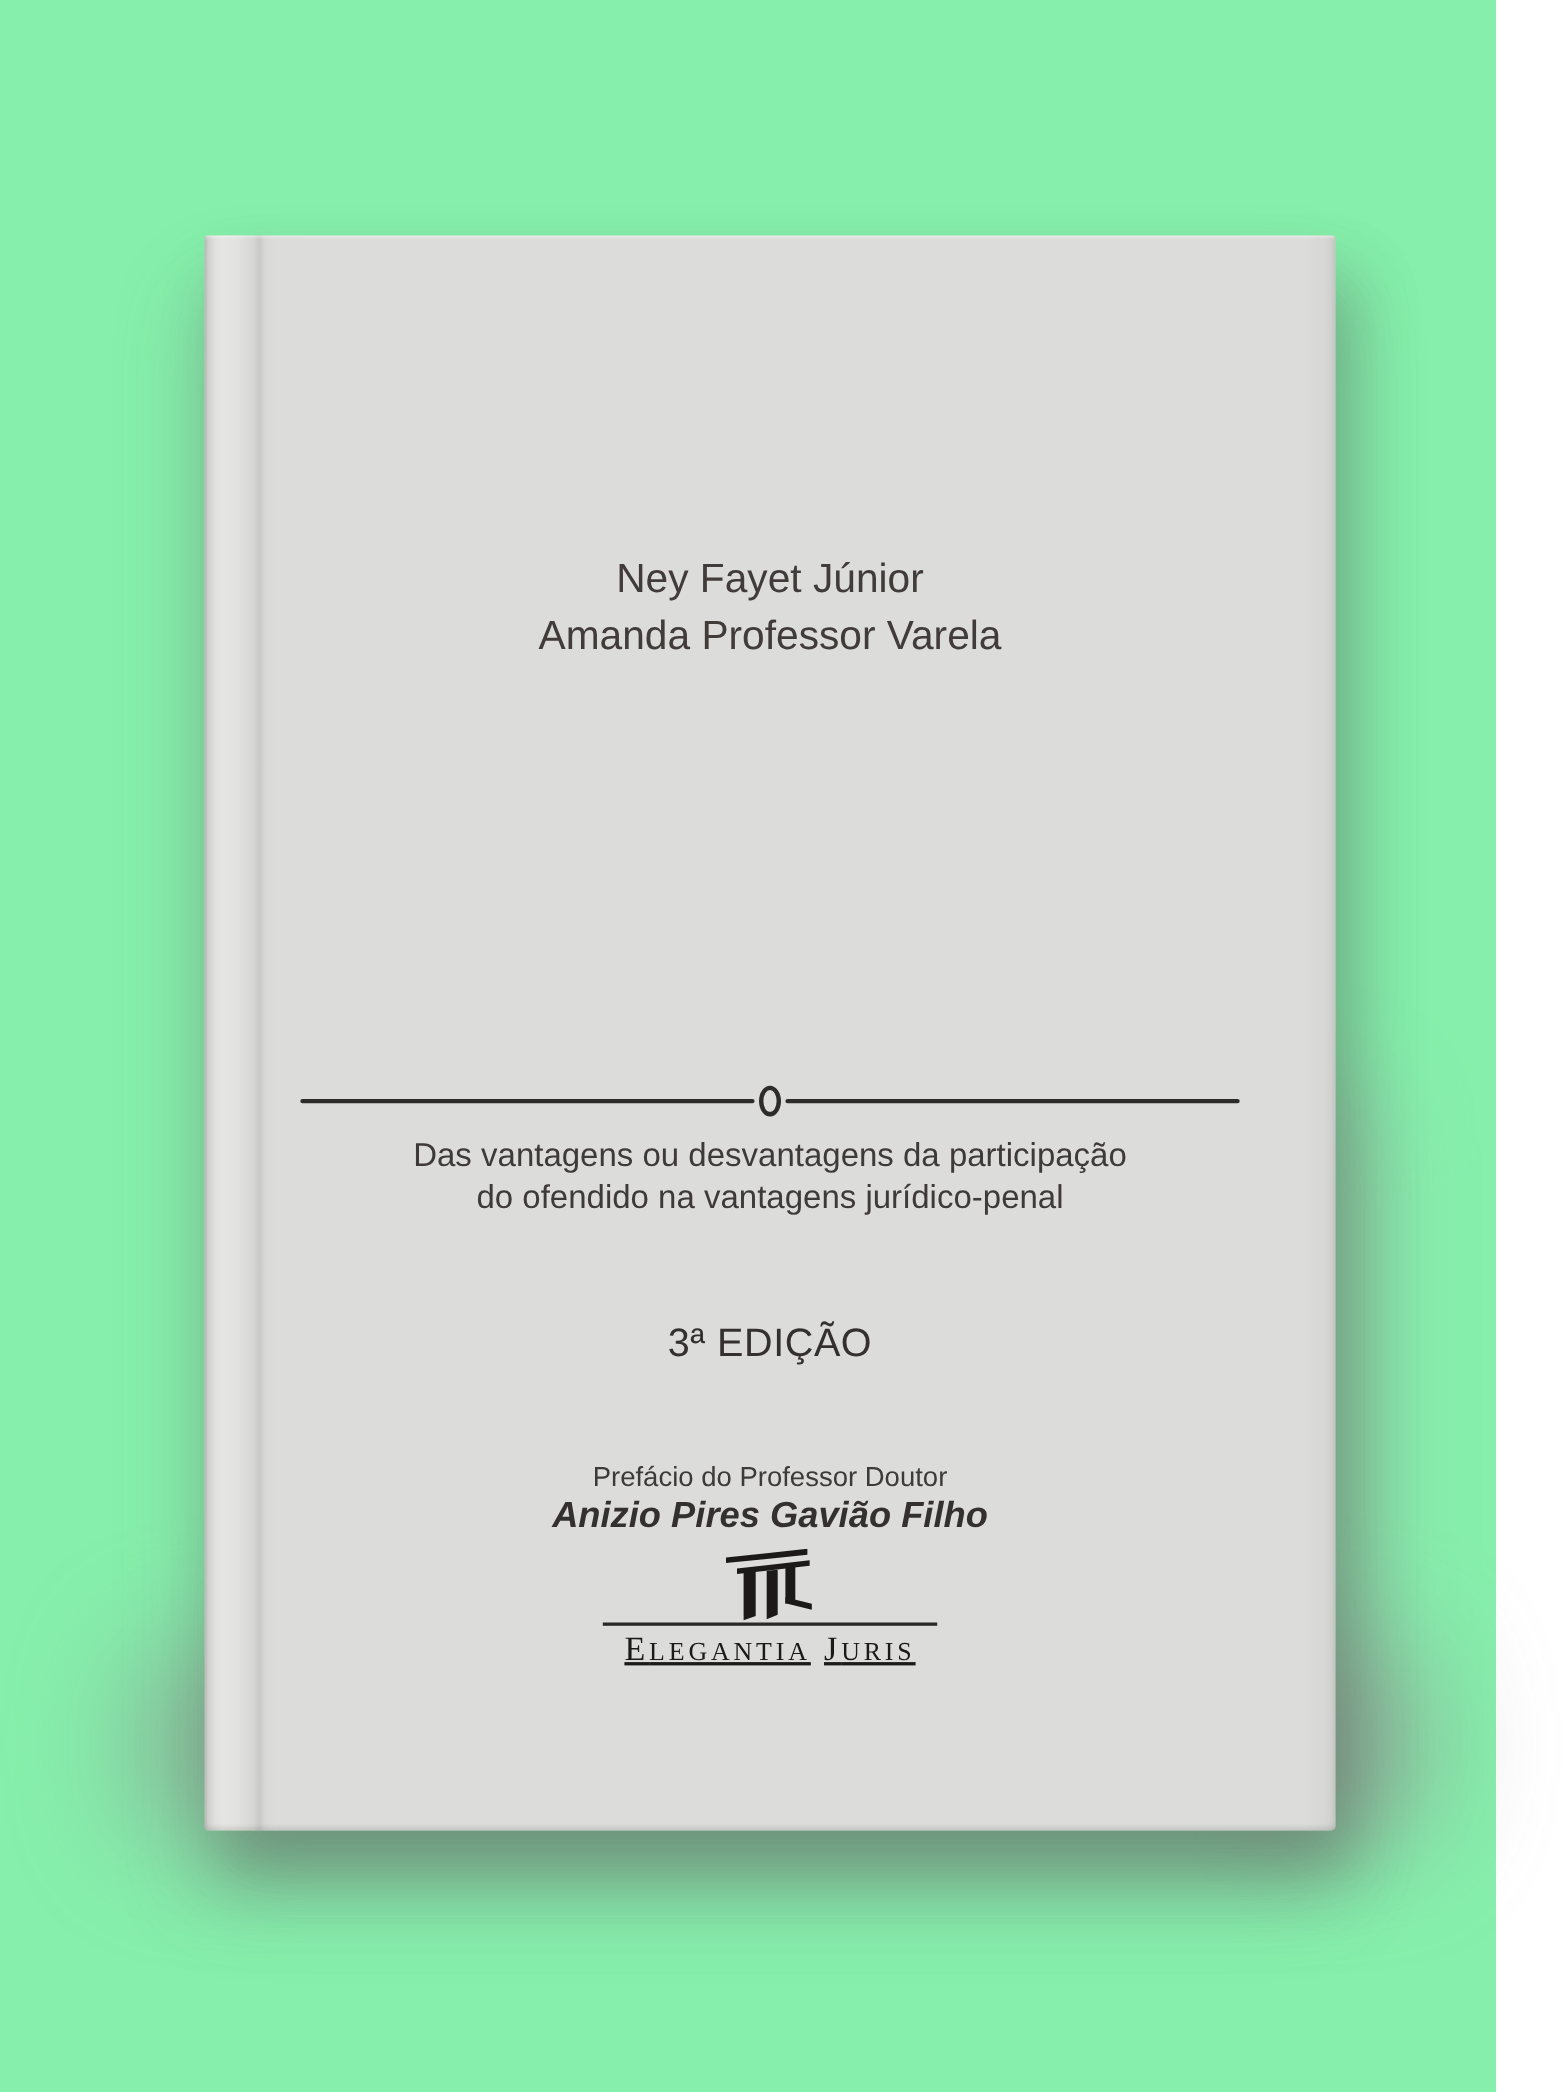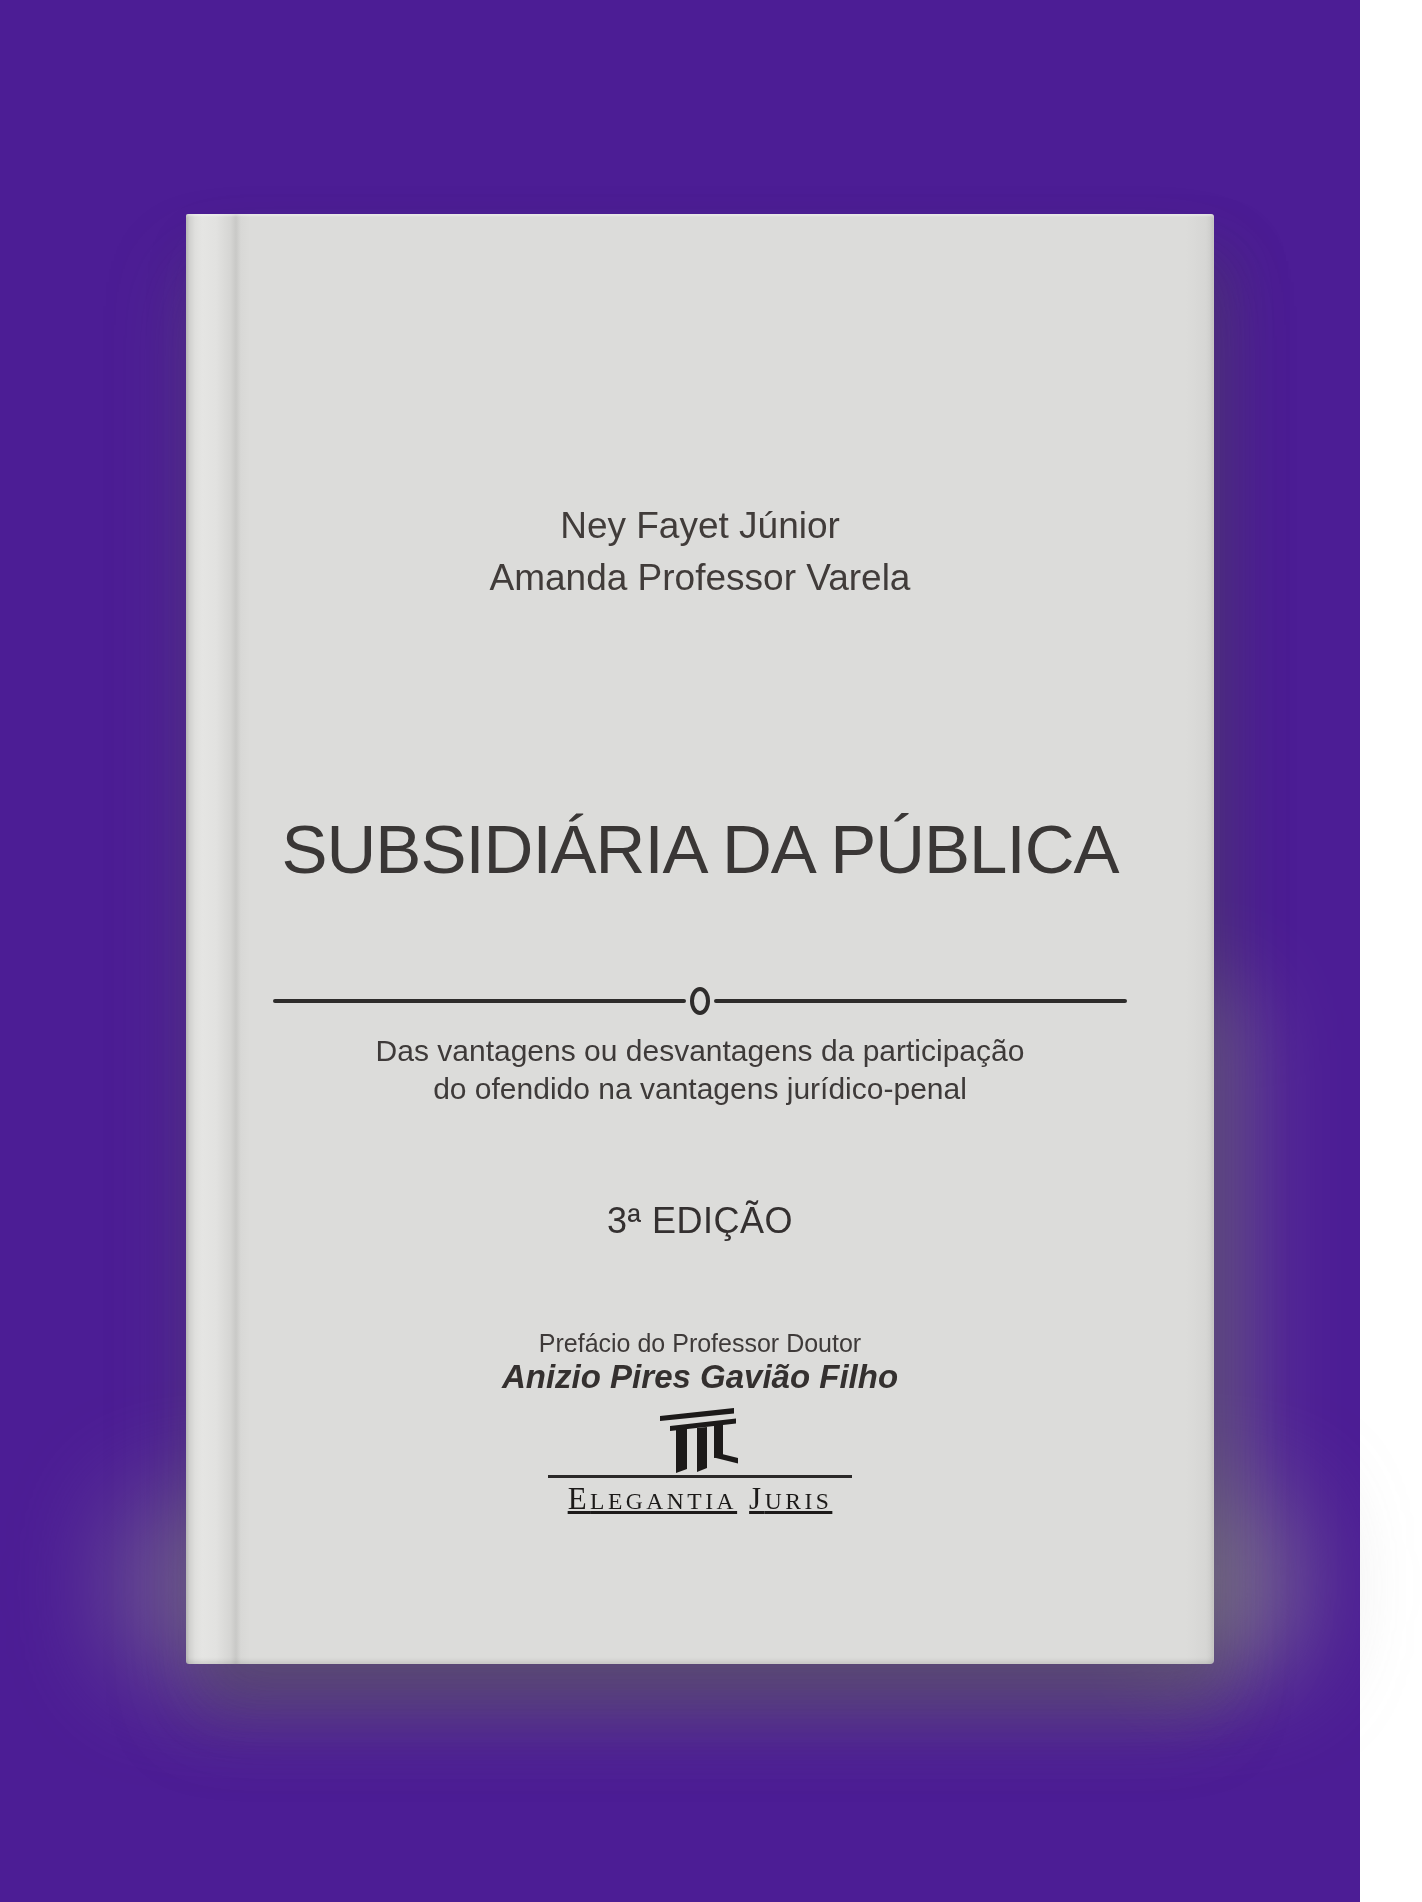--- a/index.html
+++ b/index.html
@@ -2,21 +2,21 @@
 <html><head>
 <meta charset="utf-8">
 <style>
   html,body{margin:0;padding:0;}
   body{
     width:1422px;height:1902px;
     background:#ffffff;
     font-family:"Liberation Sans",sans-serif;
     overflow:hidden;
   }
-  .scene{position:relative;width:1360px;height:1902px;background:#4c1d95;}
+  .scene{position:relative;width:1360px;height:1902px;background:#86efac;}
 
   
   .shadow-bottom{
     position:absolute;left:120px;top:1498px;width:1180px;height:175px;
     background:#8d8d8d;filter:blur(55px);opacity:.55;border-radius:40px;
   }
   .shadow-right{
     position:absolute;left:1158px;top:980px;width:95px;height:690px;
     background:#9a9a9a;filter:blur(45px);opacity:.42;border-radius:40px;
   }
@@ -77,21 +77,20 @@
   <div class="shadow-right"></div>
 
   <div class="book">
 
     <div class="block authors">
       <div>Ney Fayet Júnior</div>
       <div>Amanda Professor Varela</div>
     </div>
 
     <div class="block title">
-      <div>SUBSIDIÁRIA DA PÚBLICA</div>
     </div>
 
     <div class="block divider">
       <span class="line"></span>
       <span class="ornament"></span>
       <span class="line"></span>
     </div>
 
     <div class="block subtitle">
       <div>Das vantagens ou desvantagens da participação</div>

